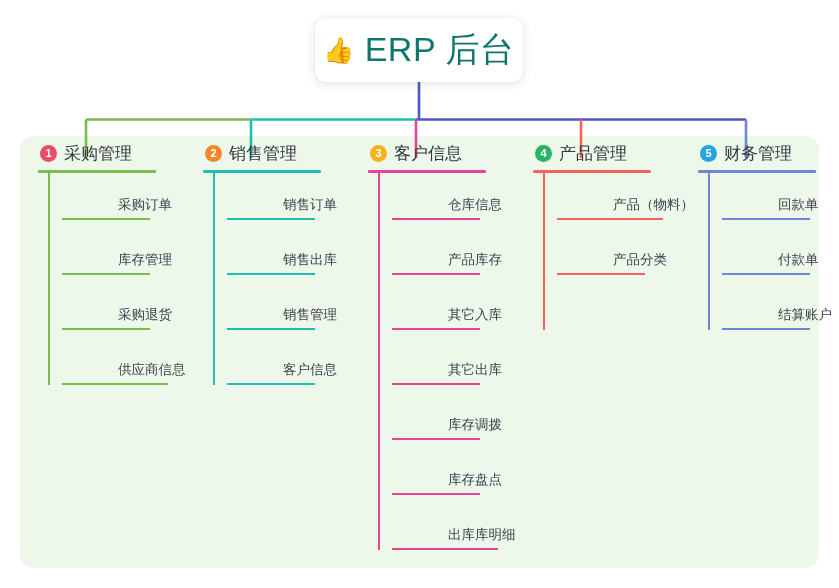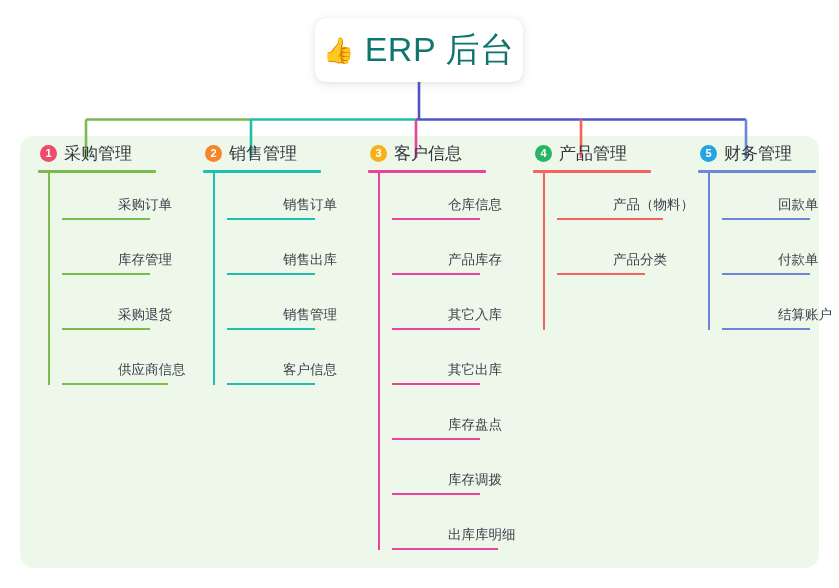--- a/index.html
+++ b/index.html
@@ -250,25 +250,25 @@
           </div>
           <div class="leaf">
             <span class="leaf-text">其它入库</span>
             <div class="leaf-underline" style="background: rgb(232, 69, 154);"></div>
           </div>
           <div class="leaf">
             <span class="leaf-text">其它出库</span>
             <div class="leaf-underline" style="background: rgb(232, 69, 154);"></div>
           </div>
           <div class="leaf">
+            <span class="leaf-text">库存调拨</span>
+            <div class="leaf-underline" style="background: rgb(232, 69, 154);"></div>
+          </div>
+          <div class="leaf">
             <span class="leaf-text">库存盘点</span>
-            <div class="leaf-underline" style="background: rgb(232, 69, 154);"></div>
-          </div>
-          <div class="leaf">
-            <span class="leaf-text">库存调拨</span>
             <div class="leaf-underline" style="background: rgb(232, 69, 154);"></div>
           </div>
           <div class="leaf">
             <span class="leaf-text">出库库明细</span>
             <div class="leaf-underline wide" style="background: rgb(232, 69, 154);"></div>
           </div>
         </div>
       </div>
       <div class="column col-3">
         <div class="col-head">

